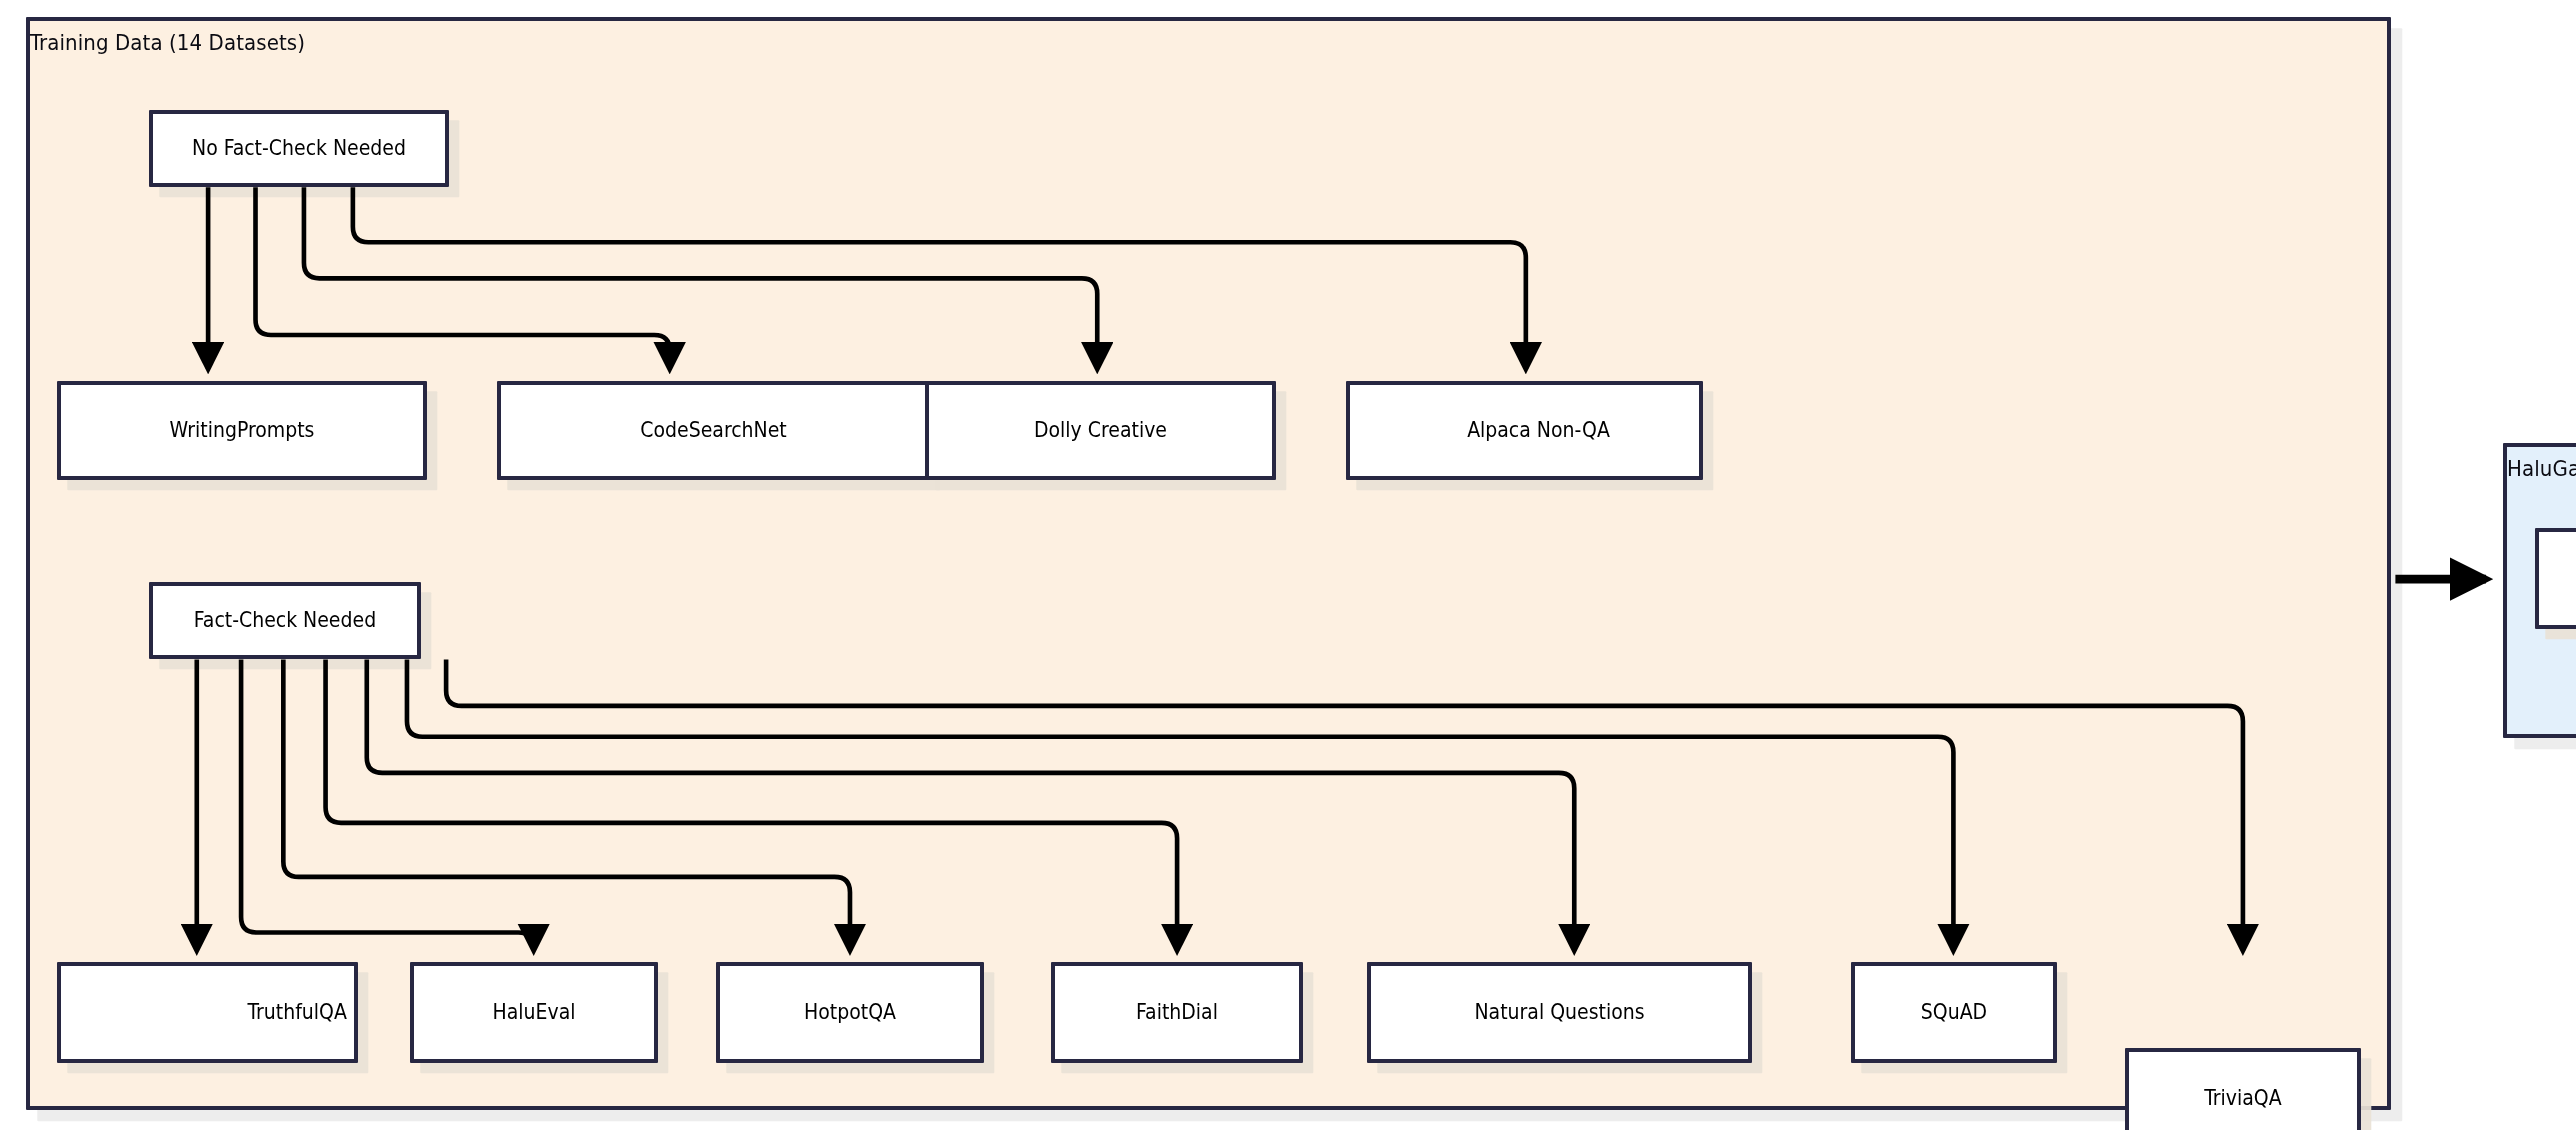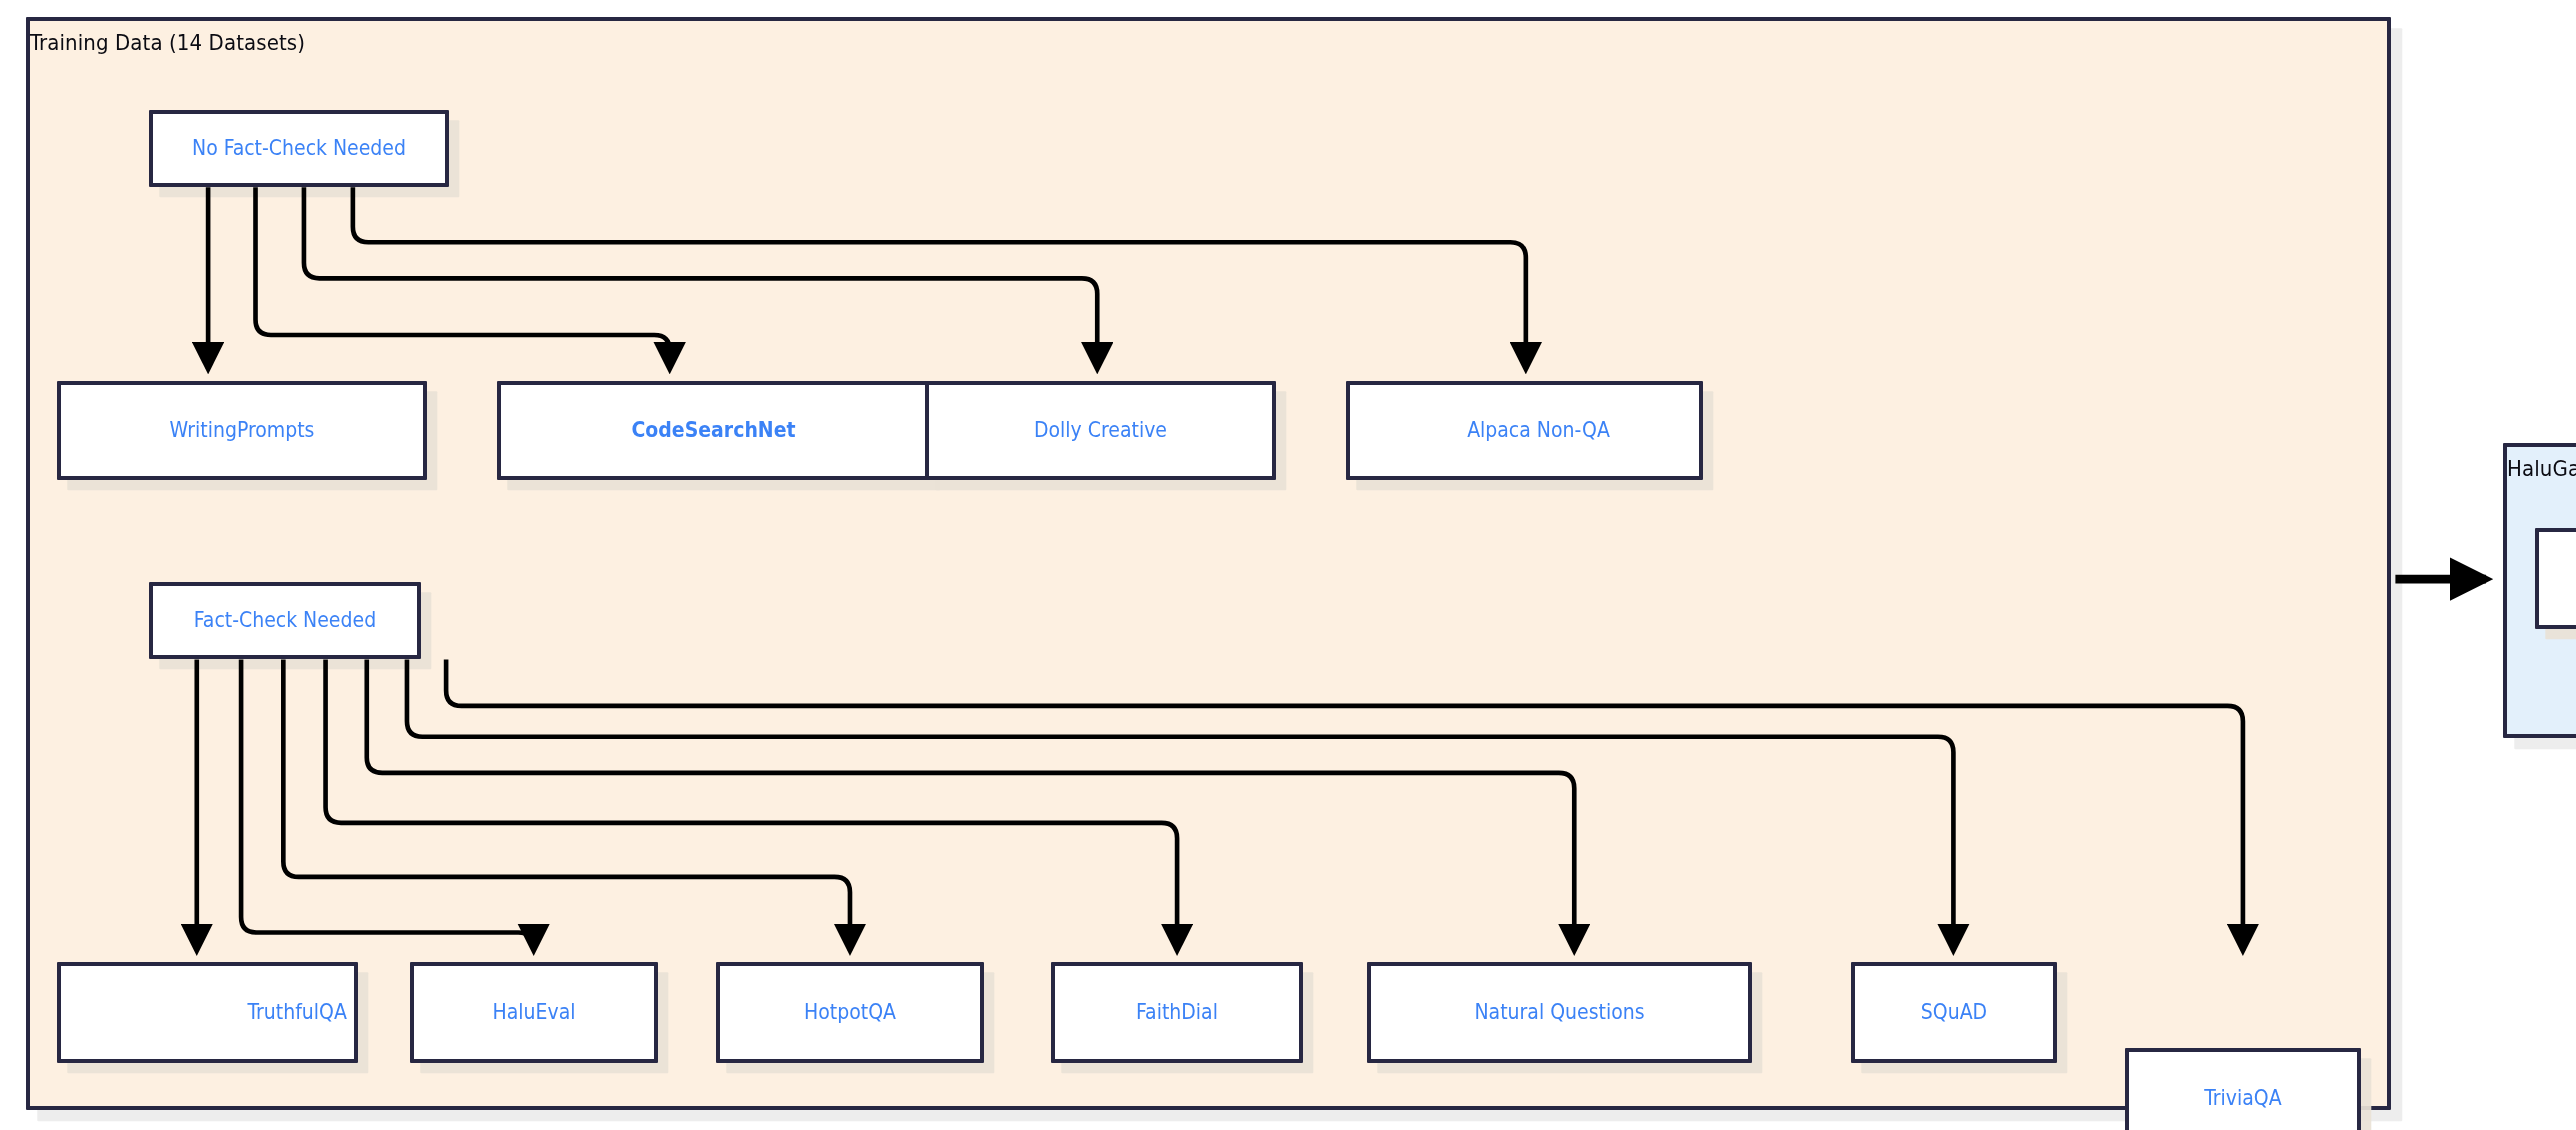--- a/index.html
+++ b/index.html
@@ -72,21 +72,21 @@
     border-radius: 1px;
     display: flex;
     align-items: center;
     justify-content: center;
     z-index: 3;
     box-shadow: 10.3px 10.3px 0 0 rgba(233,226,214,0.92);
   }
   .node-label {
     font-size: 21px;
     line-height: 1.15;
-    color: #3b82f6;
+    color: #000000;
     text-align: center;
     white-space: nowrap;
     padding: 0 7.2px;
   }
 </style>
 </head>
 <body>
 
 <div id="stage">
 
@@ -94,21 +94,21 @@
     <div class="cluster-title">Training Data (14 Datasets)</div>
   </div>
 
   <div class="node" style="left:149px; top:110px; width:300px; height:77px;">
     <span class="node-label">No Fact-Check Needed</span>
   </div>
 
   <div class="node" style="left:57px; top:381px; width:370px; height:99px;">
     <span class="node-label">WritingPrompts</span>
   </div>
-  <div class="node" style="left:497px; top:381px; width:433px; height:99px;font-weight:bold;">
+  <div class="node" style="left:497px; top:381px; width:433px; height:99px;">
     <span class="node-label">CodeSearchNet</span>
   </div>
   <div class="node" style="left:925px; top:381px; width:351px; height:99px;">
     <span class="node-label">Dolly Creative</span>
   </div>
   <div class="node" style="left:1346px; top:381px; width:357px; height:99px;padding-left:28px;">
     <span class="node-label">Alpaca Non-QA</span>
   </div>
 
   <div class="node" style="left:149px; top:582px; width:272px; height:77px;">

